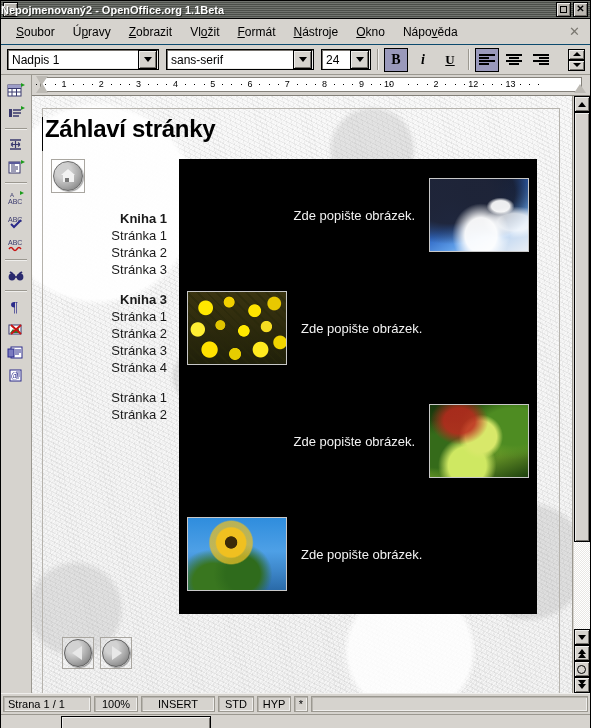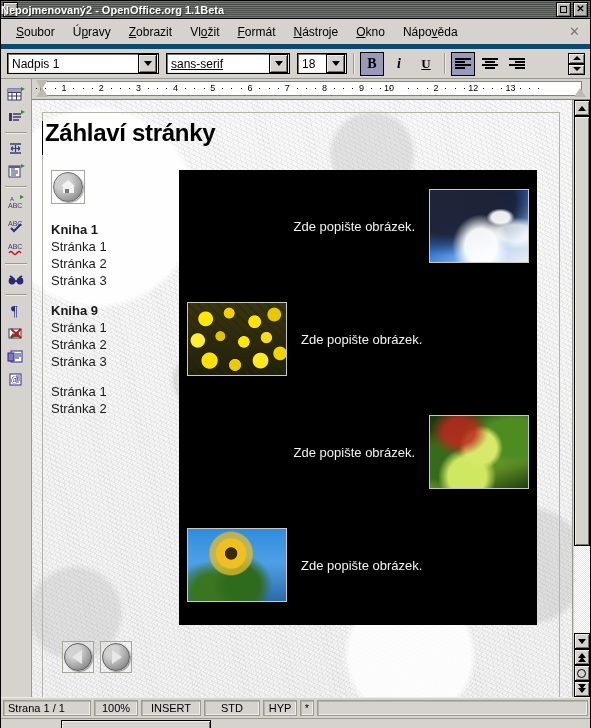--- a/index.html
+++ b/index.html
@@ -45,21 +45,21 @@
     letter-spacing:0px;
     text-shadow:1px 1px 0 #2b2d29;
     pointer-events:none;
   }
   .tb-right{margin-left:auto;display:flex;margin-right:2px;}
 
   
   .menubar{
     height:25px;display:flex;align-items:center;
     background:#d6d3ce;
-    border-bottom:5px solid #0c4a6e;
+    border-bottom:1px solid #0c4a6e;
     padding-left:6px;
     position:relative;
   }
   .menu-item{
     font-size:12px;color:#000;padding:2px 9px;cursor:default;white-space:nowrap;
   }
   .menu-item u{text-decoration:underline;}
   .menu-close{
     margin-left:auto;margin-right:10px;color:#7a7770;font-size:13px;font-weight:bold;
   }
@@ -85,21 +85,21 @@
   }
   .combo .arrow{
     width:17px;height:17px;margin:1px;
     background:#d6d3ce;
     border:1px solid #000;
     box-shadow:inset 1px 1px 0 #efeeec, inset -1px -1px 0 #76736e;
     display:flex;align-items:center;justify-content:center;flex:none;
   }
   .caret-d{width:0;height:0;border-left:4px solid transparent;border-right:4px solid transparent;border-top:5px solid #000;}
   .combo.style{width:152px;}
-  .combo.font{width:124px;text-decoration:underline;}
+  .combo.font{width:148px;}
   .combo.size{width:50px;}
 
   .tsep{width:1px;height:21px;background:#9b9890;box-shadow:1px 0 0 #efeeec;margin:0 3px;}
 
   .tbtn{
     width:24px;height:24px;
     display:flex;align-items:center;justify-content:center;
     background:transparent;border:1px solid transparent;
     box-sizing:border-box;color:#000;cursor:default;
   }
@@ -205,21 +205,21 @@
 
   .h1{
     font-size:24px;font-weight:bold;color:#000;
     margin:7px 0 0 2px;letter-spacing:-0.3px;line-height:1.08;
     position:relative;
   }
   .h1::before{
     content:"";position:absolute;left:-3px;top:1px;width:1px;height:34px;background:#000;
   }
 
-  .layoutrow{display:flex;margin-top:24px;}
+  .layoutrow{display:flex;margin-top:17px;text-align:right;}
   .navcol{width:124px;flex:none;padding-left:8px;box-sizing:border-box;}
 
   .homebtn{
     width:34px;height:34px;
     border:1px solid #a9a6a0;box-sizing:border-box;
     background:rgba(255,255,255,0.25);
     display:flex;align-items:center;justify-content:center;
   }
   .circ{
     width:28px;height:28px;border-radius:50%;
@@ -377,22 +377,22 @@
   .sfield{
     border:1px solid #9b9890;
     box-shadow:inset 1px 1px 0 #b8b5af, inset -1px -1px 0 #efeeec;
     display:flex;align-items:center;padding:0 4px;
     font-size:11px;color:#000;background:#d6d3ce;box-sizing:border-box;
     white-space:nowrap;
   }
   .sf-page{width:88px;}
   .sf-mode{width:124px;}
   .sf-zoom{width:44px;justify-content:center;}
-  .sf-ins{width:60px;justify-content:center;}
-  .sf-sel{width:56px;justify-content:center;}
+  .sf-ins{width:74px;justify-content:center;}
+  .sf-sel{width:36px;justify-content:center;}
   .sf-hyp{width:34px;justify-content:center;}
   .sf-mod{width:14px;justify-content:center;}
   .sf-rest{flex:1;}
   .hscroll{
     height:16px;background:#d6d3ce;display:flex;align-items:center;
     border-top:1px solid #9b9890;
   }
   .hthumb{
     height:14px;width:150px;margin-left:60px;
     background:#d6d3ce;border:1px solid #000;box-sizing:border-box;
@@ -441,21 +441,21 @@
           <div class="caret-d"></div>
         </div>
     </div>
     <div class="combo font">
       <div class="val">sans-serif</div>
       <div class="arrow">
           <div class="caret-d"></div>
         </div>
     </div>
     <div class="combo size">
-      <div class="val">18</div>
+      <div class="val">24</div>
       <div class="arrow">
           <div class="caret-d"></div>
         </div>
     </div>
     <div class="tsep"></div>
     <div class="tbtn on">
         <span class="b">B</span>
       </div>
     <div class="tbtn">
         <span class="i">i</span>
@@ -677,24 +677,25 @@
                 </div>
 
                 <div class="booklist">
                   <div class="grp">
                     <div class="bk">Kniha 1</div>
                     <div class="pg">Stránka 1</div>
                     <div class="pg">Stránka 2</div>
                     <div class="pg">Stránka 3</div>
                   </div>
                   <div class="grp">
-                    <div class="bk">Kniha 9</div>
+                    <div class="bk">Kniha 3</div>
                     <div class="pg">Stránka 1</div>
                     <div class="pg">Stránka 2</div>
                     <div class="pg">Stránka 3</div>
+                    <div class="pg">Stránka 4</div>
                   </div>
                   <div class="grp">
                     <div class="pg">Stránka 1</div>
                     <div class="pg">Stránka 2</div>
                   </div>
                 </div>
               </div>
 
               <div class="blackbox">
                 <div class="bbrow rt">

